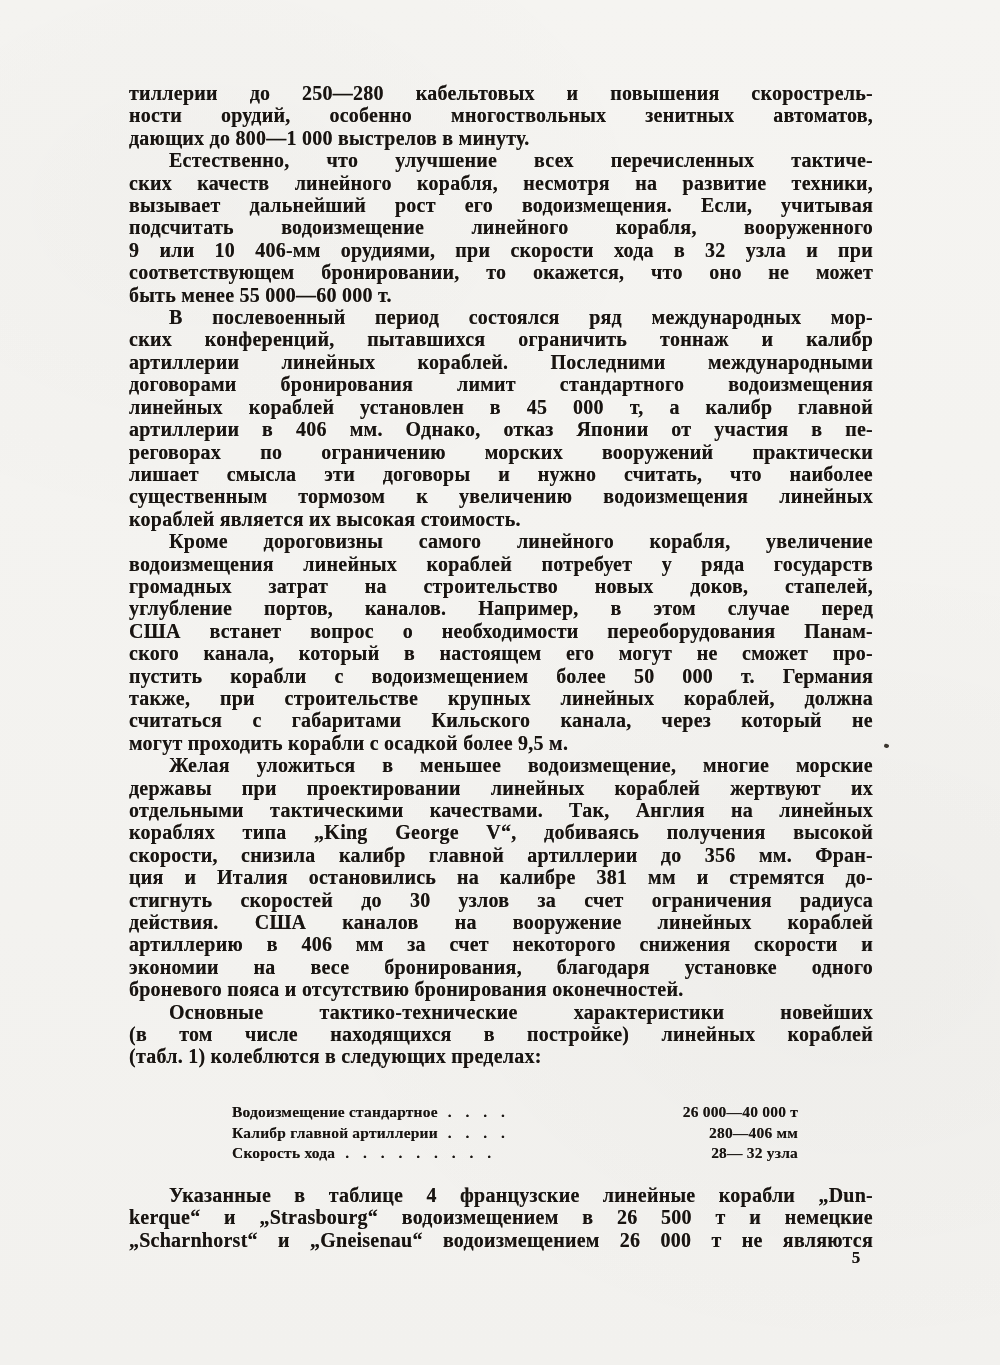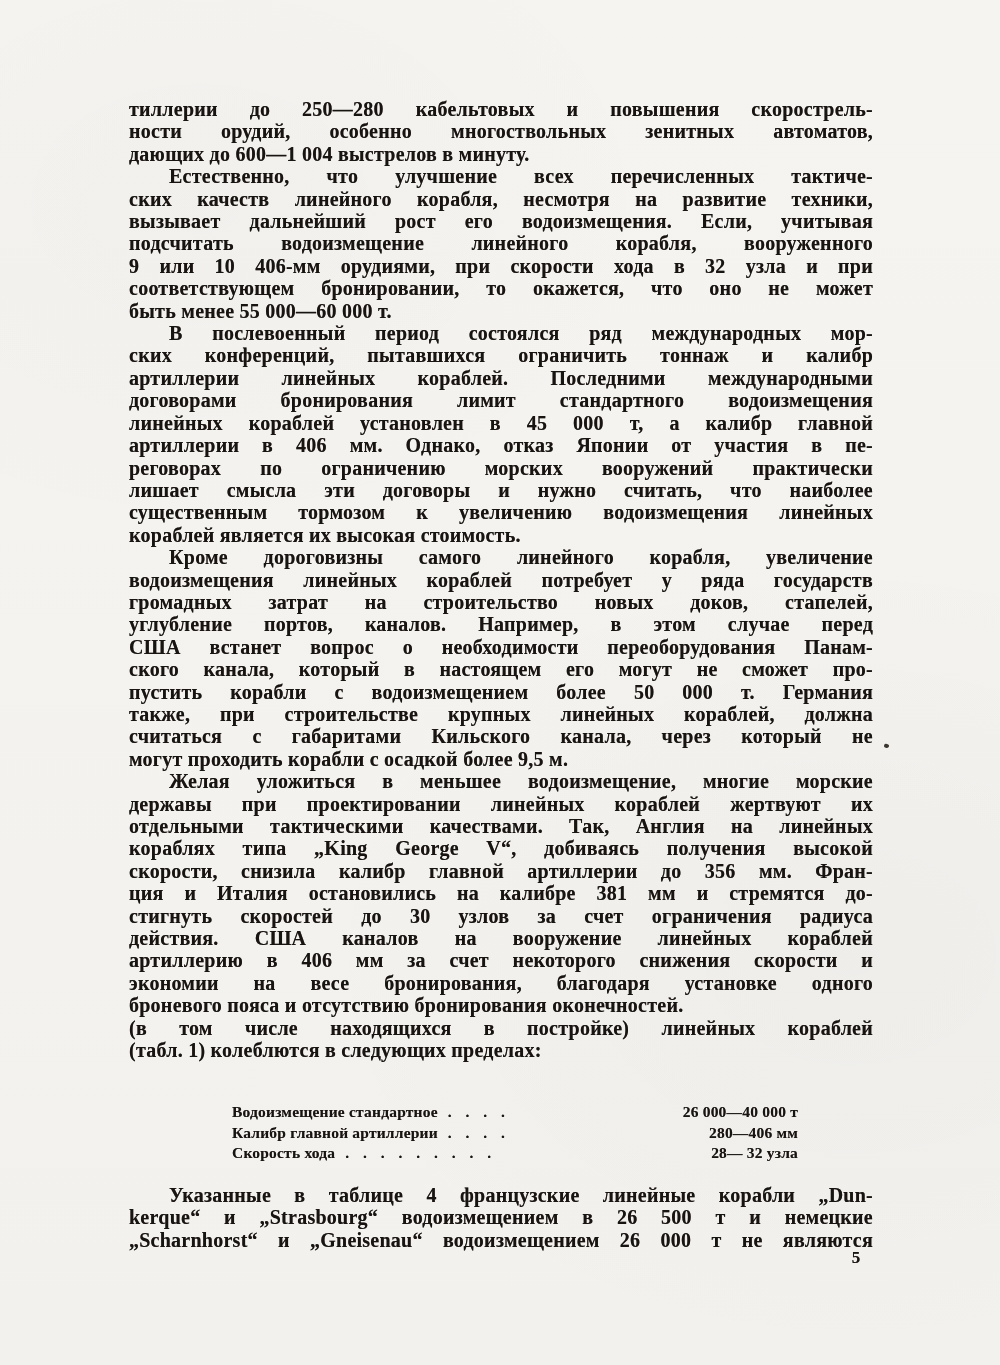--- a/index.html
+++ b/index.html
@@ -26,21 +26,21 @@
     position: absolute;
     left: 129px;
     width: 744px;
     color: #181411;
     font-size: 20px;
     font-weight: 700;
     line-height: 22.4px;
     letter-spacing: 0.25px;
     text-shadow: 0 0 0.5px rgba(25,18,10,0.55);
   }
-  #main-text { top: 98px; }
+  #main-text { top: 82px; }
   .line {
     text-align: justify;
     text-align-last: justify;
   }
   .line.para-end {
     text-align-last: left;
   }
   .line.indent {
     text-indent: 40px;
   }
@@ -94,21 +94,21 @@
   }
 </style>
 </head>
 <body>
 
 <div class="scan-page">
 
   <div class="text-block" id="main-text">
       <div class="line">тиллерии до 250—280 кабельтовых и повышения скорострель-</div>
       <div class="line">ности орудий, особенно многоствольных зенитных автоматов,</div>
-      <div class="line para-end">дающих до 600—1 004 выстрелов в минуту.</div>
+      <div class="line para-end">дающих до 800—1 000 выстрелов в минуту.</div>
       <div class="line indent">Естественно, что улучшение всех перечисленных тактиче-</div>
       <div class="line">ских качеств линейного корабля, несмотря на развитие техники,</div>
       <div class="line">вызывает дальнейший рост его водоизмещения. Если, учитывая</div>
       <div class="line">подсчитать водоизмещение линейного корабля, вооруженного</div>
       <div class="line">9 или 10 406-мм орудиями, при скорости хода в 32 узла и при</div>
       <div class="line">соответствующем бронировании, то окажется, что оно не может</div>
       <div class="line para-end">быть менее 55 000—60 000 т.</div>
       <div class="line indent">В послевоенный период состоялся ряд международных мор-</div>
       <div class="line">ских конференций, пытавшихся ограничить тоннаж и калибр</div>
       <div class="line">артиллерии линейных кораблей. Последними международными</div>
@@ -133,20 +133,21 @@
       <div class="line">державы при проектировании линейных кораблей жертвуют их</div>
       <div class="line">отдельными тактическими качествами. Так, Англия на линейных</div>
       <div class="line">кораблях типа „King George V“, добиваясь получения высокой</div>
       <div class="line">скорости, снизила калибр главной артиллерии до 356 мм. Фран-</div>
       <div class="line">ция и Италия остановились на калибре 381 мм и стремятся до-</div>
       <div class="line">стигнуть скоростей до 30 узлов за счет ограничения радиуса</div>
       <div class="line">действия. США каналов на вооружение линейных кораблей</div>
       <div class="line">артиллерию в 406 мм за счет некоторого снижения скорости и</div>
       <div class="line">экономии на весе бронирования, благодаря установке одного</div>
       <div class="line para-end">броневого пояса и отсутствию бронирования оконечностей.</div>
+      <div class="line indent">Основные тактико-технические характеристики новейших</div>
       <div class="line">(в том числе находящихся в постройке) линейных кораблей</div>
       <div class="line para-end">(табл. 1) колеблются в следующих пределах:</div>
     </div>
 
   <div class="spec-table" id="spec-table">
       <div class="spec-row">
         <span class="spec-label">Водоизмещение стандартное</span>
         <span class="spec-leader">. . . .</span>
         <span class="spec-value">26 000—40 000 т</span>
       </div>

